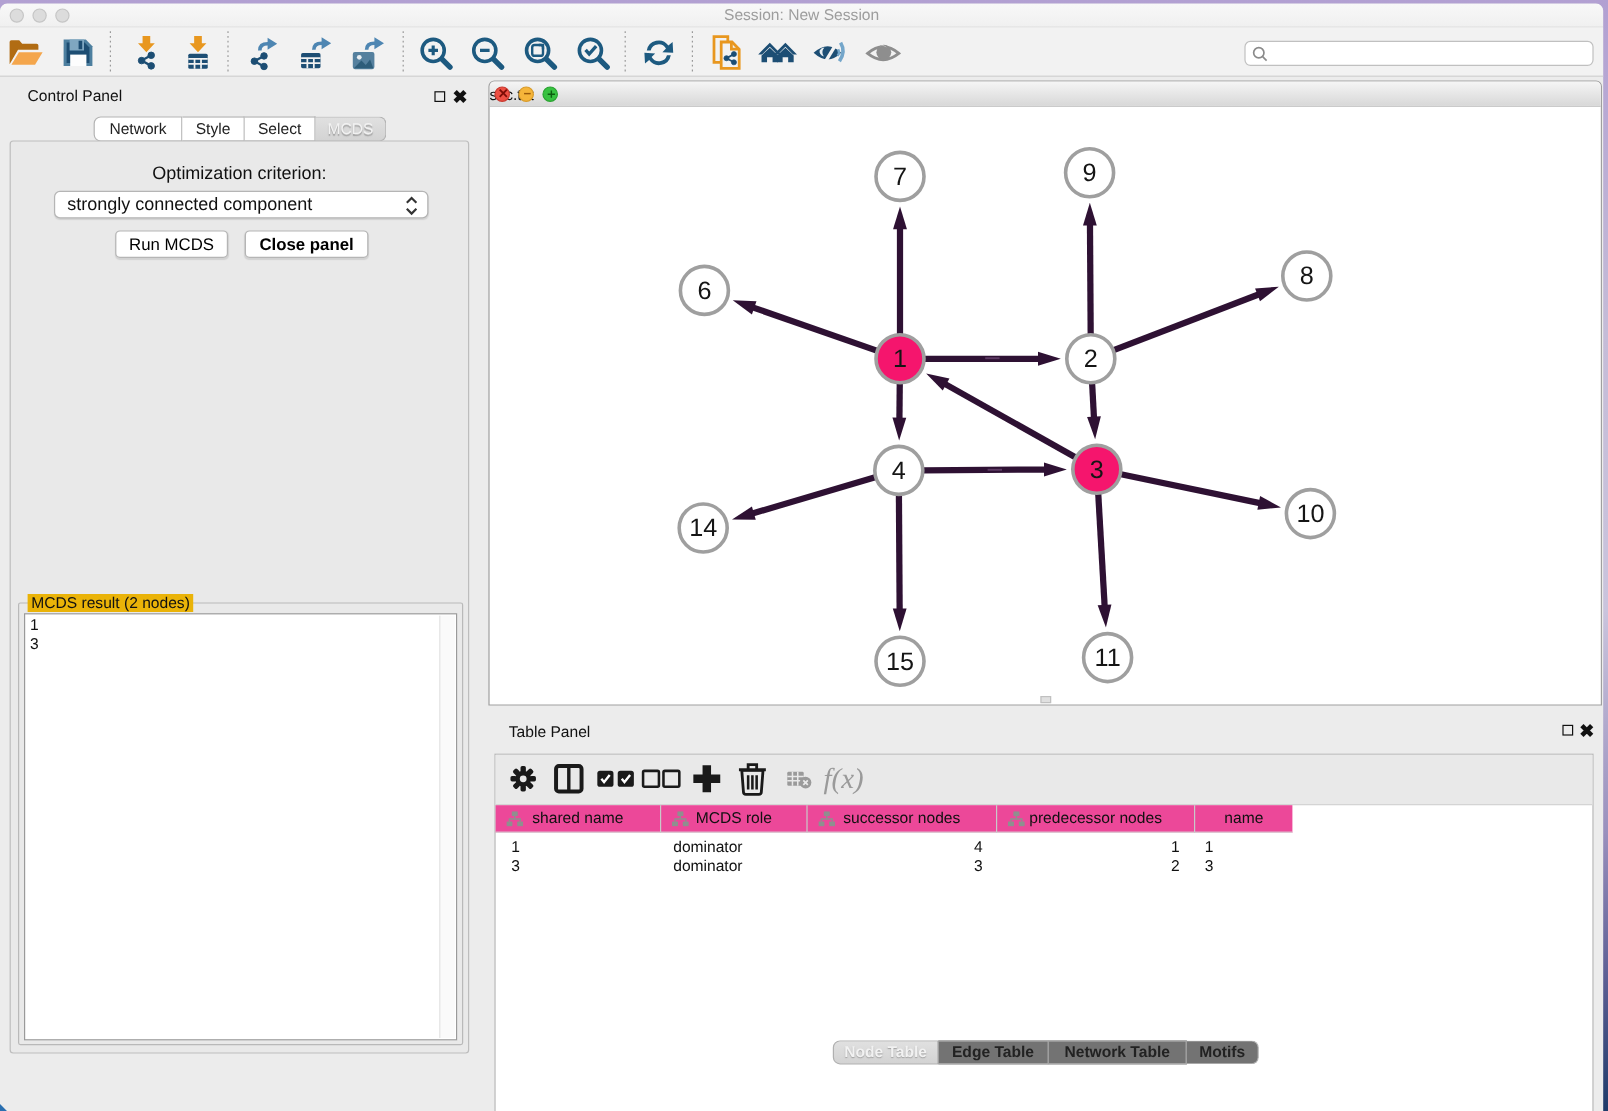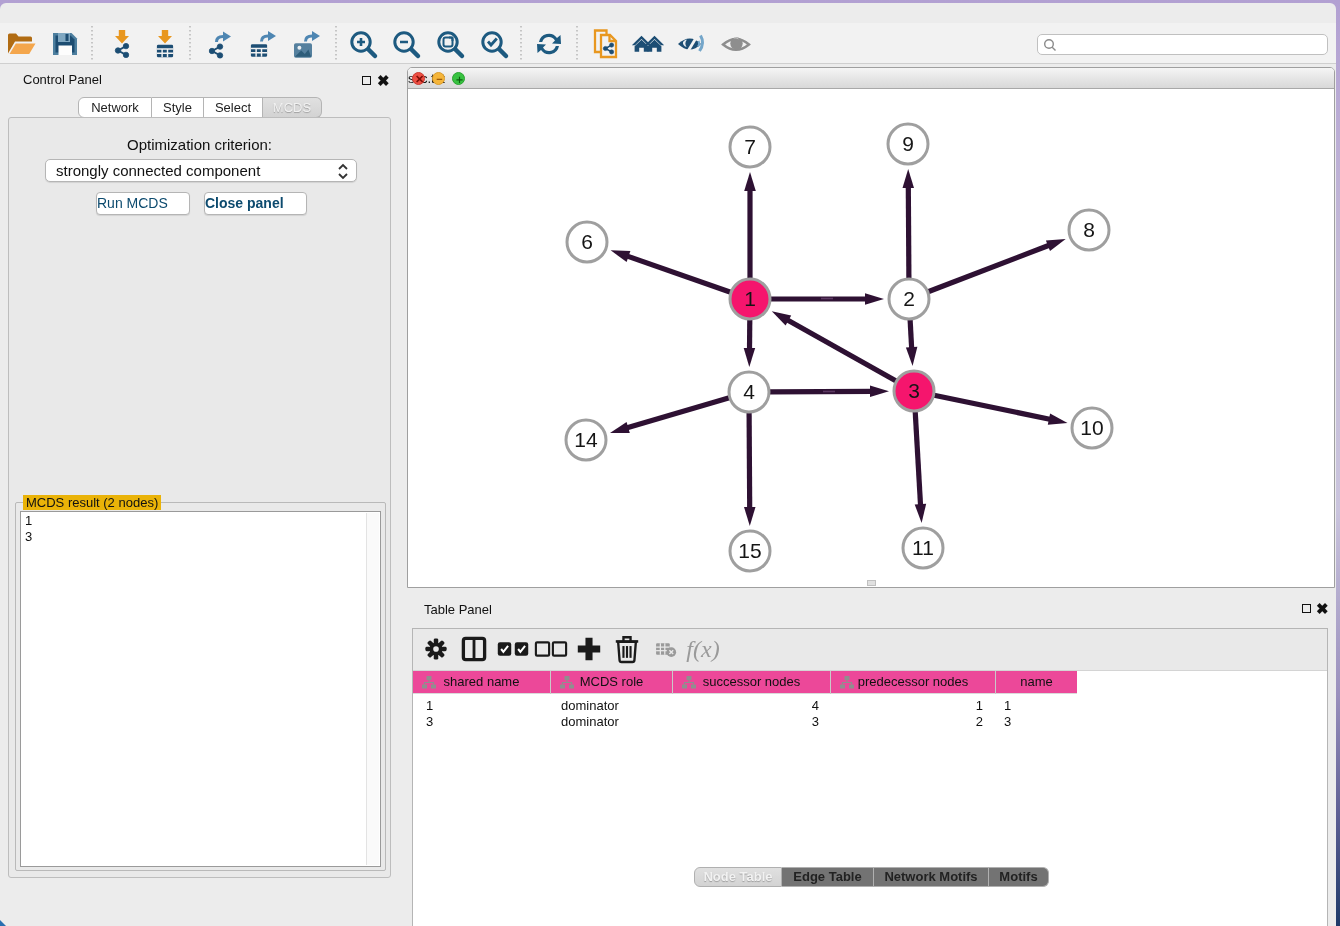--- a/index.html
+++ b/index.html
@@ -13,21 +13,21 @@
 #toolbar { position:absolute; top:20px; left:0; right:0; height:41px; background:#f2f2f2; border-bottom:1px solid #cfcfcf; }
 #search { position:absolute; left:1037px; top:31px; width:291px; height:21px; background:#fff; border:1px solid #c0c0c0; border-radius:5px; }
 #search svg { position:absolute; left:5px; top:3px; }
 #cp-title { position:absolute; left:23px; top:69px; font-size:13px; color:#111; }
 .wbtn { position:absolute; font-size:13px; color:#111; font-weight:700; }
 .tab { position:absolute; top:94px; height:21px; background:#fff; border:1px solid #b4b4b4; border-left:none; font-size:13px; font-weight:400; color:#222; text-align:center; line-height:19px; }
 #cp-box { position:absolute; left:8px; top:114px; width:383px; height:761px; background:#e9e9e9; border:1px solid #bdbdbd; border-radius:3px; }
 #opt-label { position:absolute; left:0; top:18px; width:100%; text-align:center; font-size:15px; color:#111; }
 #dd { position:absolute; left:36px; top:41px; width:312px; height:23px; background:#fff; border:1px solid #b5b5b5; border-radius:5px; box-shadow:0 1px 1px rgba(0,0,0,.1); font-size:15px; line-height:21px; padding-left:10px; color:#111; }
 #dd svg { position:absolute; right:6px; top:3px; }
-.btn { position:absolute; top:74px; height:23px; background:#fff; border:1px solid #b5b5b5; border-radius:4px; box-shadow:0 1px 1px rgba(0,0,0,.1); font-size:14px; color:#0c4a6e; line-height:21px; }
+.btn { position:absolute; top:74px; height:23px; background:#fff; border:1px solid #b5b5b5; border-radius:4px; box-shadow:0 1px 1px rgba(0,0,0,.1); font-size:14px; color:#000000; text-align:center; line-height:21px; }
 #fs { position:absolute; left:6px; top:384px; width:371px; height:369px; border:1px solid #b9b9b9; border-radius:2px; }
 #fs-legend { position:absolute; left:7px; top:-8px; background:#eab308; padding:0 3px; font-size:13px; color:#111; }
 #fs-white { position:absolute; left:4px; top:8px; right:4px; bottom:3px; background:#fff; border:1px solid #9a9a9a; }
 #fs-scroll { position:absolute; right:1px; top:1px; width:13px; bottom:1px; background:#fafafa; border-left:1px solid #e3e3e3; }
 #nw { position:absolute; left:407px; top:64px; width:928px; height:521px; background:#fff; border:1px solid #9f9f9f; border-radius:5px 5px 0 0; }
 #nw-title { position:absolute; top:0; left:0; right:0; height:21px; background:linear-gradient(#f5f5f5,#d8d8d8); border-bottom:1px solid #a8a8a8; border-radius:4px 4px 0 0; }
 #nw-title-text { position:absolute; width:100%; text-align:left; line-height:21px; font-size:13px; font-weight:400; color:#111; }
 .tlc { position:absolute; top:4px; width:13px; height:13px; border-radius:50%; }
 .tlc span { position:absolute; left:0; top:0; width:13px; height:13px; font-size:11px; line-height:12px; text-align:center; font-weight:700; }
 #nw-grip { position:absolute; left:459px; bottom:1px; width:9px; height:6px; background:#e0e0e0; border:1px solid #c0c0c0; }
@@ -41,20 +41,26 @@
 .btab { position:absolute; top:864px; height:20px; background:#737373; border:1px solid #b0b0b0; border-left:none; font-size:13px; font-weight:700; color:#222; text-align:center; line-height:18px; }
 #status { position:absolute; left:0; right:0; top:888px; height:35px; background:#ececec; border-top:1px solid #d0d0d0; }
 #memb { position:absolute; right:9px; top:6px; width:73px; height:25px; background:#fdfdfd; border:1px solid #ababab; font-size:13px; color:#111; text-align:center; line-height:23px; }
 #memb i { display:inline-block; width:13px; height:13px; border-radius:50%; background:#1d8c3c; vertical-align:-2px; margin-right:6px; }
 #listb { position:absolute; left:11px; top:6px; width:27px; height:24px; background:#fdfdfd; border:1px solid #ababab; }
 </style>
 </head>
 <body>
 <div id="root">
  <div id="win">
+  <div id="titlebar">
+    <div class="tl" style="left:8px;"></div>
+    <div class="tl" style="left:27px;"></div>
+    <div class="tl" style="left:46px;"></div>
+    <div id="title-text">Session: New Session</div>
+  </div>
   <div id="toolbar">
         <svg width="1340" height="40" style="position:absolute;top:0;left:0;">
 <line x1="92" y1="3" x2="92" y2="37" stroke="#999" stroke-width="1" stroke-dasharray="1.5,2.5"></line>
 <line x1="190" y1="3" x2="190" y2="37" stroke="#999" stroke-width="1" stroke-dasharray="1.5,2.5"></line>
 <line x1="336" y1="3" x2="336" y2="37" stroke="#999" stroke-width="1" stroke-dasharray="1.5,2.5"></line>
 <line x1="521" y1="3" x2="521" y2="37" stroke="#999" stroke-width="1" stroke-dasharray="1.5,2.5"></line>
 <line x1="577" y1="3" x2="577" y2="37" stroke="#999" stroke-width="1" stroke-dasharray="1.5,2.5"></line>
 <g transform="translate(22,21)">
             <path d="M -14 9.5 L -14 -9 Q -14 -10.5 -12.5 -10.5 L -6 -10.5 L -3.5 -7.5 L 8.5 -7.5 Q 10 -7.5 10 -6 L 10 -2.5 L -7 -2.5 L -14 9.5 Z" fill="#b16c13"></path>
 <path d="M -12.5 10 L -6.2 -0.5 L 13.5 -0.5 L 7.2 10 Z" fill="#f4a64c"></path>
@@ -431,18 +437,18 @@
     <div class="td" style="left:558px; top:69px; width:12px; text-align:right;">1</div>
     <div class="td" style="left:591px; top:69px;">1</div>
     <div class="td" style="left:13px; top:85px;">3</div>
     <div class="td" style="left:148px; top:85px;">dominator</div>
     <div class="td" style="left:394px; top:85px; width:12px; text-align:right;">3</div>
     <div class="td" style="left:558px; top:85px; width:12px; text-align:right;">2</div>
     <div class="td" style="left:591px; top:85px;">3</div>
   </div>
   <div class="btab" style="left:694px; width:88px; background:linear-gradient(#e0e0e0,#d3d3d3); color:#f2f2f2; text-shadow:0 1px 1px #9e9e9e; border-radius:6px 0 0 6px; border-left:1px solid #b0b0b0;">Node Table</div>
   <div class="btab" style="left:782px; width:92px;">Edge Table</div>
-  <div class="btab" style="left:874px; width:115px;">Network Motifs</div>
+  <div class="btab" style="left:874px; width:115px;">Network Table</div>
   <div class="btab" style="left:989px; width:60px; border-radius:0 6px 6px 0;">Motifs</div>
 
  </div>
  <div style="position:absolute; left:0; bottom:0; width:0; height:0; border-left:6px solid #2a6fb0; border-top:6px solid transparent;"></div>
 </div>
 
 </body></html>

